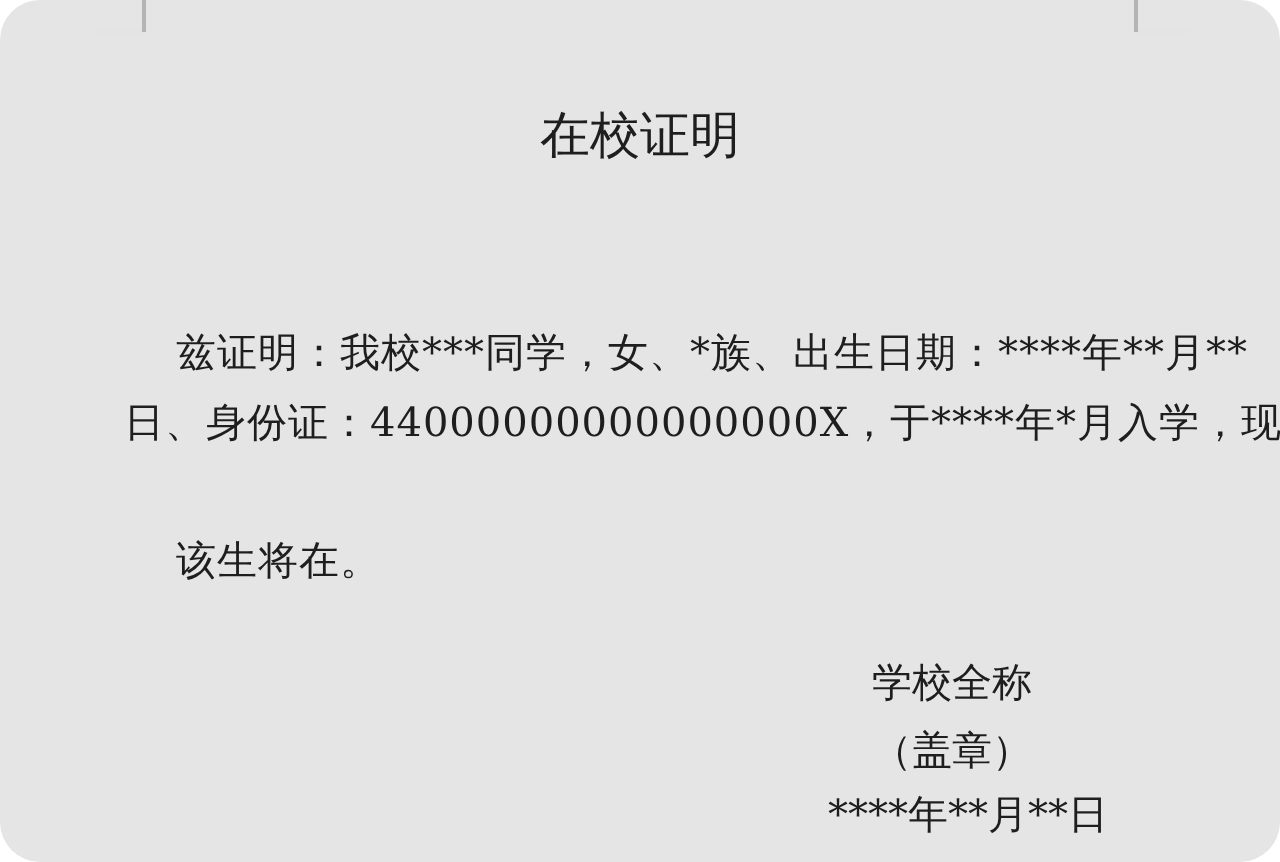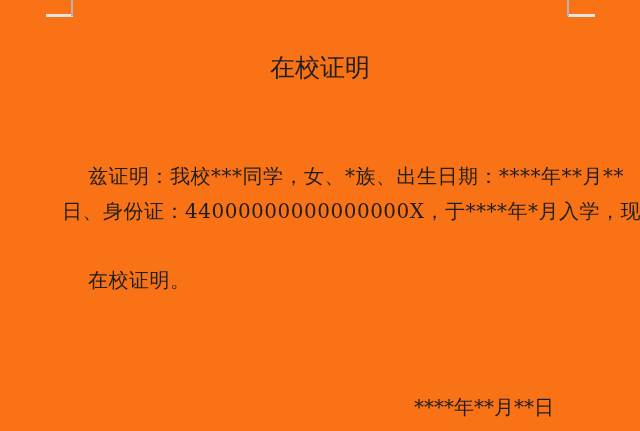--- a/index.html
+++ b/index.html
@@ -1,24 +1,25 @@
 <!DOCTYPE html>
 <html><head>
 <meta charset="utf-8">
 <style>
   * { margin: 0; padding: 0; box-sizing: border-box; }
   html, body { background: #ffffff; }
   .page {
     position: relative;
     width: 640px;
     height: 431px;
-    background: #f97316;
+    background: #e5e5e5;
     overflow: hidden;
     font-family: "DejaVu Serif", "Liberation Serif", serif;
     color: #1e1e1e;
+    border-radius: 20px;
   }
   
   .mark-v {
     position: absolute;
     top: 0;
     width: 2px;
     height: 16px;
     background: #b4b4b4;
   }
   .mark-h {
@@ -75,17 +76,19 @@
 
   <div class="mark-h left"></div>
   <div class="mark-v left"></div>
   <div class="mark-h right"></div>
   <div class="mark-v right"></div>
 
   <div class="doc-title">在校证明</div>
 
   <div class="body-line line-1">兹证明：我校***同学，女、*族、出生日期：****年**月**</div>
   <div class="body-line line-2">日、身份证：44000000000000000X，于****年*月入学，现就读</div>
-  <div class="body-line line-4">在校证明。</div>
+  <div class="body-line line-4">该生将在。</div>
 
+  <div class="sig-line sig-school">学校全称</div>
+  <div class="sig-line sig-seal">（盖章）</div>
   <div class="sig-line sig-date">****年**月**日</div>
 
 </div>
 
 </body></html>

